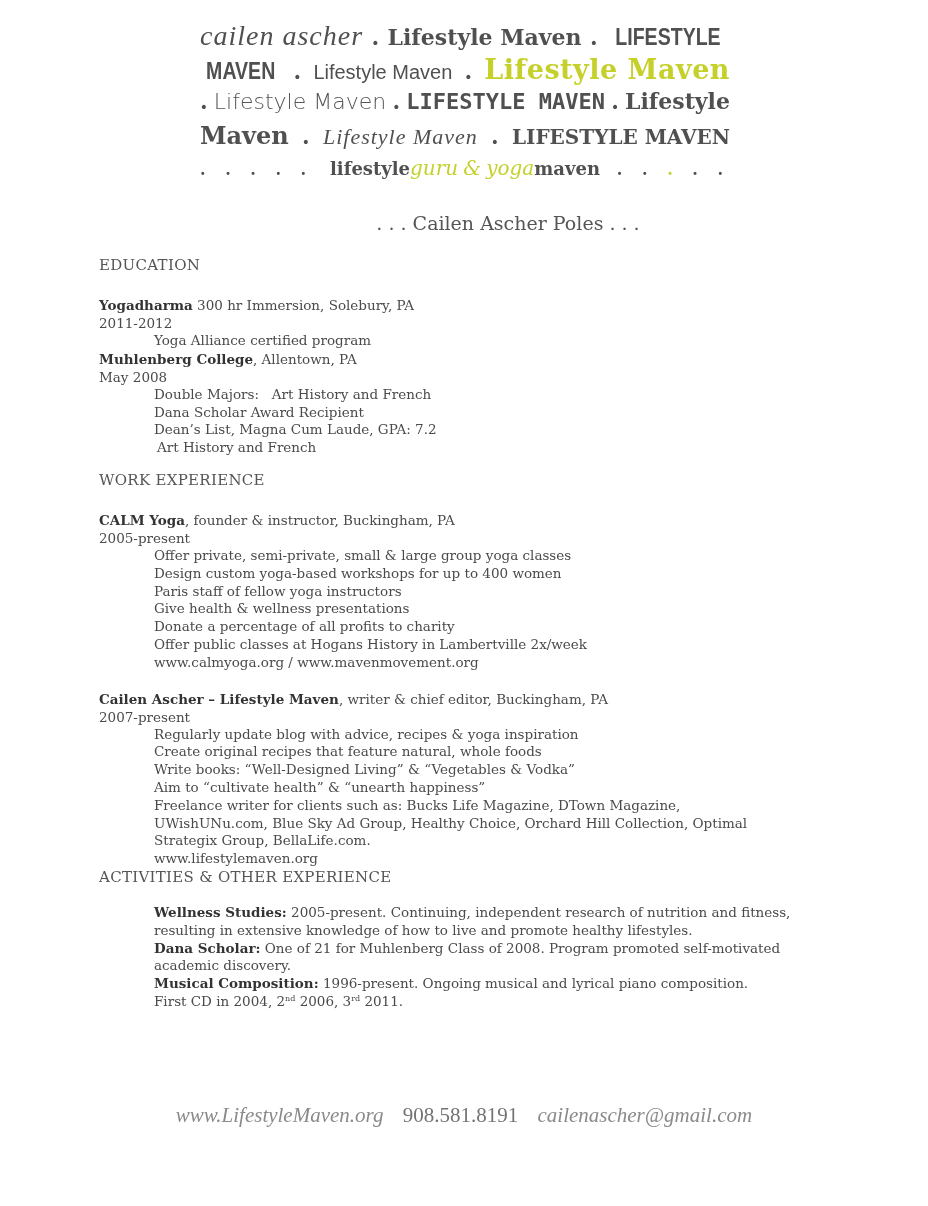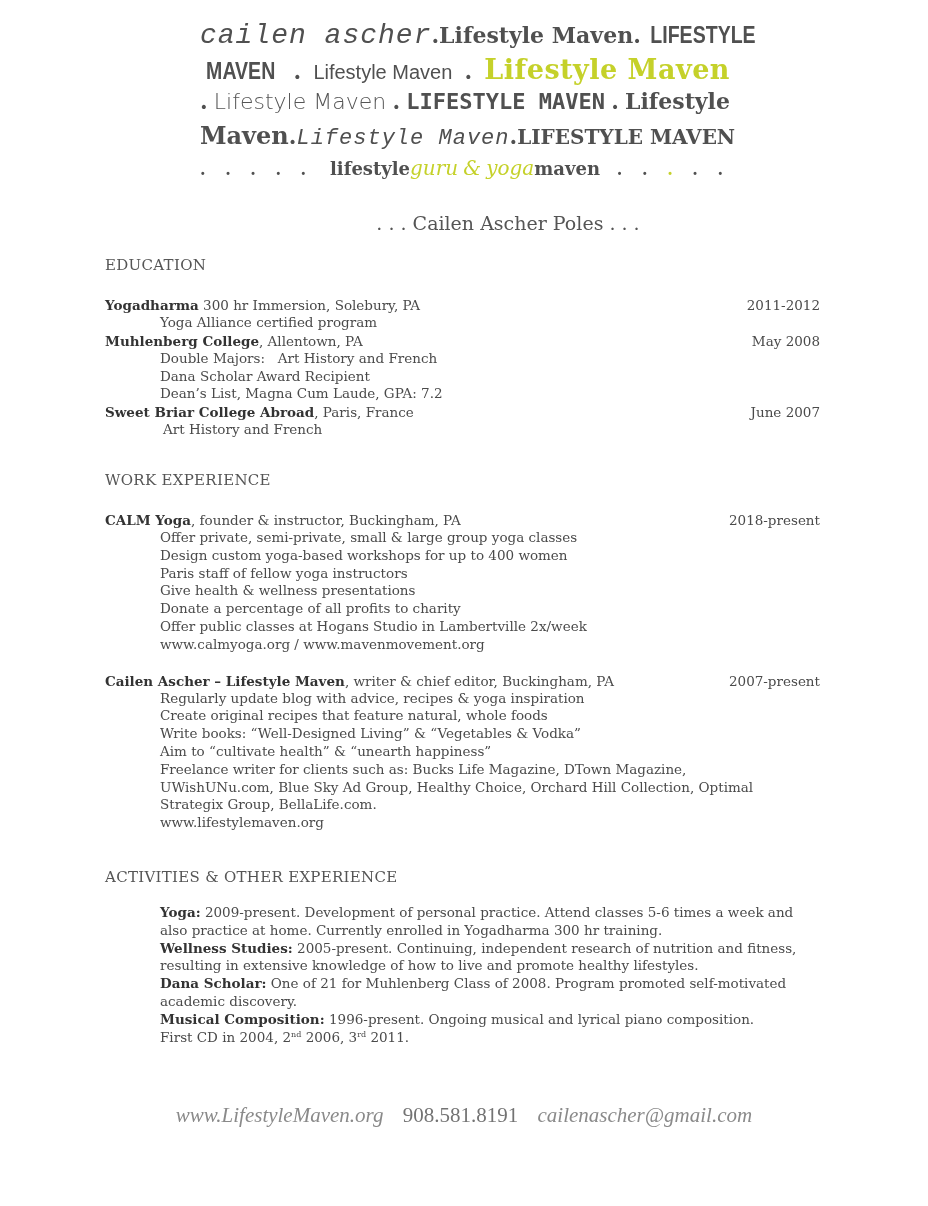--- a/index.html
+++ b/index.html
@@ -5,36 +5,36 @@
   html, body { margin: 0; padding: 0; background: #ffffff; }
   body { width: 928px; height: 1206px; position: relative; overflow: hidden; color: #4a4a4a;
          font-family: "DejaVu Serif", serif; }
   .banner { position: absolute; left: 200px; top: 22px; width: 530px; text-align: center; color: #505050; }
   .b-line { white-space: nowrap; line-height: 1; display: flex; justify-content: space-between; align-items: baseline; }
   .b1 { height: 34px; }
   .b2 { height: 34px; }
   .b3 { height: 34px; }
   .b4 { height: 34px; }
   .b5 { height: 26px; justify-content: space-between; }
-  .script { font-family: Liberation Mono, monospace; font-style: italic; font-size: 28px; letter-spacing: 1px; }
+  .script { font-family: Liberation Serif, serif; font-style: italic; font-size: 28px; letter-spacing: 1px; }
   .slab { font-family: "DejaVu Serif", serif; font-weight: bold; font-size: 22px; }
   .cond { font-family: "Liberation Sans", sans-serif; font-weight: bold; font-size: 23px; transform: scaleX(0.85); display: inline-block; }
   .thin { font-family: "Liberation Sans Narrow", "Liberation Sans", sans-serif; font-size: 20px; }
   .green-big { font-family: "DejaVu Serif", serif; font-weight: bold; font-size: 27px; color: #c5d12a; letter-spacing: 0.5px; }
   .light { font-family: "DejaVu Sans", sans-serif; font-weight: 200; font-size: 22px; color: #555; }
   .mono { font-family: "DejaVu Sans Mono", monospace; font-weight: bold; font-size: 22px; }
   .dot { font-size: 22px; font-weight: bold; }
   .b5 .bw { font-family: "DejaVu Serif", serif; font-weight: bold; font-size: 18px; }
   .b5 .gs { font-family: "DejaVu Serif", serif; font-style: italic; font-size: 20px; color: #c5d12a; }
   .dots { font-size: 16px; letter-spacing: 7px; font-weight: bold; }
   .hl-dot { color: #c5d12a; }
   .name-title { position: absolute; left: 0; width: 928px; top: 212px; text-align: center; font-size: 19px; color: #555; padding-left: 44px; }
-  .section { position: absolute; left: 105px; width: 715px; font-size: 13.5px; color: #4a4a4a; }
+  .section { position: absolute; left: 99px; width: 715px; font-size: 13.5px; color: #4a4a4a; }
   .sec-head { font-size: 15px; color: #555; letter-spacing: 0.3px; }
-  .row { display: flex; justify-content: space-between; line-height: 18px; }
+  .row { display: flex; justify-content: center; line-height: 18px; flex-direction: column; }
   .row b { color: #333; }
   .sub { padding-left: 55px; line-height: 17.8px; }
   .sub2 { padding-left: 58px; line-height: 17.8px; }
   .para { padding-left: 55px; line-height: 17.8px; width: 660px; }
   .para b { color: #333; }
   sup { font-size: 8px; line-height: 0; }
   .footer { position: absolute; left: 0; width: 928px; top: 1103px; text-align: center; font-family: "Liberation Serif", serif; font-size: 21px; color: #8a8a8a; }
   .footer .it { font-style: italic; }
   .footer .ph { color: #737373; margin: 0 14px; }
 </style>
@@ -92,60 +92,55 @@
     <span>2011-2012</span>
   </div>
   <div class="sub">Yoga Alliance certified program</div>
   <div class="row">
     <span><b>Muhlenberg College</b><span>, Allentown, PA</span></span>
     <span>May 2008</span>
   </div>
   <div class="sub" style="white-space:pre">Double Majors:   Art History and French</div>
   <div class="sub">Dana Scholar Award Recipient</div>
   <div class="sub">Dean’s List, Magna Cum Laude, GPA: 7.2</div>
-  <div class="row">
-    <span><b>Sweet Briar College Abroad</b><span>, Paris, France</span></span>
-    <span>June 2007</span>
-  </div>
   <div class="sub2">Art History and French</div>
 </div>
 
 <div class="section" style="top:471px;">
   <div class="sec-head">WORK EXPERIENCE</div>
   <div style="height:22px"></div>
   <div class="row">
     <span><b>CALM Yoga</b><span>, founder &amp; instructor, Buckingham, PA</span></span>
-    <span>2018-present</span>
+    <span>2005-present</span>
   </div>
   <div class="sub">Offer private, semi-private, small &amp; large group yoga classes</div>
   <div class="sub">Design custom yoga-based workshops for up to 400 women</div>
   <div class="sub">Paris staff of fellow yoga instructors</div>
   <div class="sub">Give health &amp; wellness presentations</div>
   <div class="sub">Donate a percentage of all profits to charity</div>
-  <div class="sub">Offer public classes at Hogans Studio in Lambertville 2x/week</div>
+  <div class="sub">Offer public classes at Hogans History in Lambertville 2x/week</div>
   <div class="sub">www.calmyoga.org / www.mavenmovement.org</div>
   <div style="height:18px"></div>
   <div class="row">
     <span><b>Cailen Ascher – Lifestyle Maven</b><span>, writer &amp; chief editor, Buckingham, PA</span></span>
     <span>2007-present</span>
   </div>
   <div class="sub">Regularly update blog with advice, recipes &amp; yoga inspiration</div>
   <div class="sub">Create original recipes that feature natural, whole foods</div>
   <div class="sub">Write books: “Well-Designed Living” &amp; “Vegetables &amp; Vodka”</div>
   <div class="sub">Aim to “cultivate health” &amp; “unearth happiness”</div>
   <div class="sub">Freelance writer for clients such as: Bucks Life Magazine, DTown Magazine,</div>
   <div class="sub">UWishUNu.com, Blue Sky Ad Group, Healthy Choice, Orchard Hill Collection, Optimal</div>
   <div class="sub">Strategix Group, BellaLife.com.</div>
   <div class="sub">www.lifestylemaven.org</div>
 </div>
 
 <div class="section" style="top:868px;">
   <div class="sec-head">ACTIVITIES &amp; OTHER EXPERIENCE</div>
   <div style="height:18px"></div>
-  <div class="para"><b>Yoga:</b><span> 2009-present.  Development of personal practice.  Attend classes 5-6 times a week and also practice at home.  Currently enrolled in Yogadharma 300 hr training.</span></div>
   <div class="para"><b>Wellness Studies:</b><span> 2005-present.  Continuing, independent research of nutrition and fitness, resulting in extensive knowledge of how to live and promote healthy lifestyles.</span></div>
   <div class="para"><b>Dana Scholar:</b><span> One of 21 for Muhlenberg Class of 2008.  Program promoted self-motivated academic discovery.</span></div>
   <div class="para"><b>Musical Composition:</b><span> 1996-present.  Ongoing musical and lyrical piano composition.</span><br><span>First CD in 2004, 2</span><sup>nd</sup><span> 2006, 3</span><sup>rd</sup><span> 2011.</span></div>
 </div>
 
 <div class="footer">
   <span class="it">www.LifestyleMaven.org</span>
   <span class="ph">908.581.8191</span>
   <span class="it">cailenascher@gmail.com</span>
 </div>

